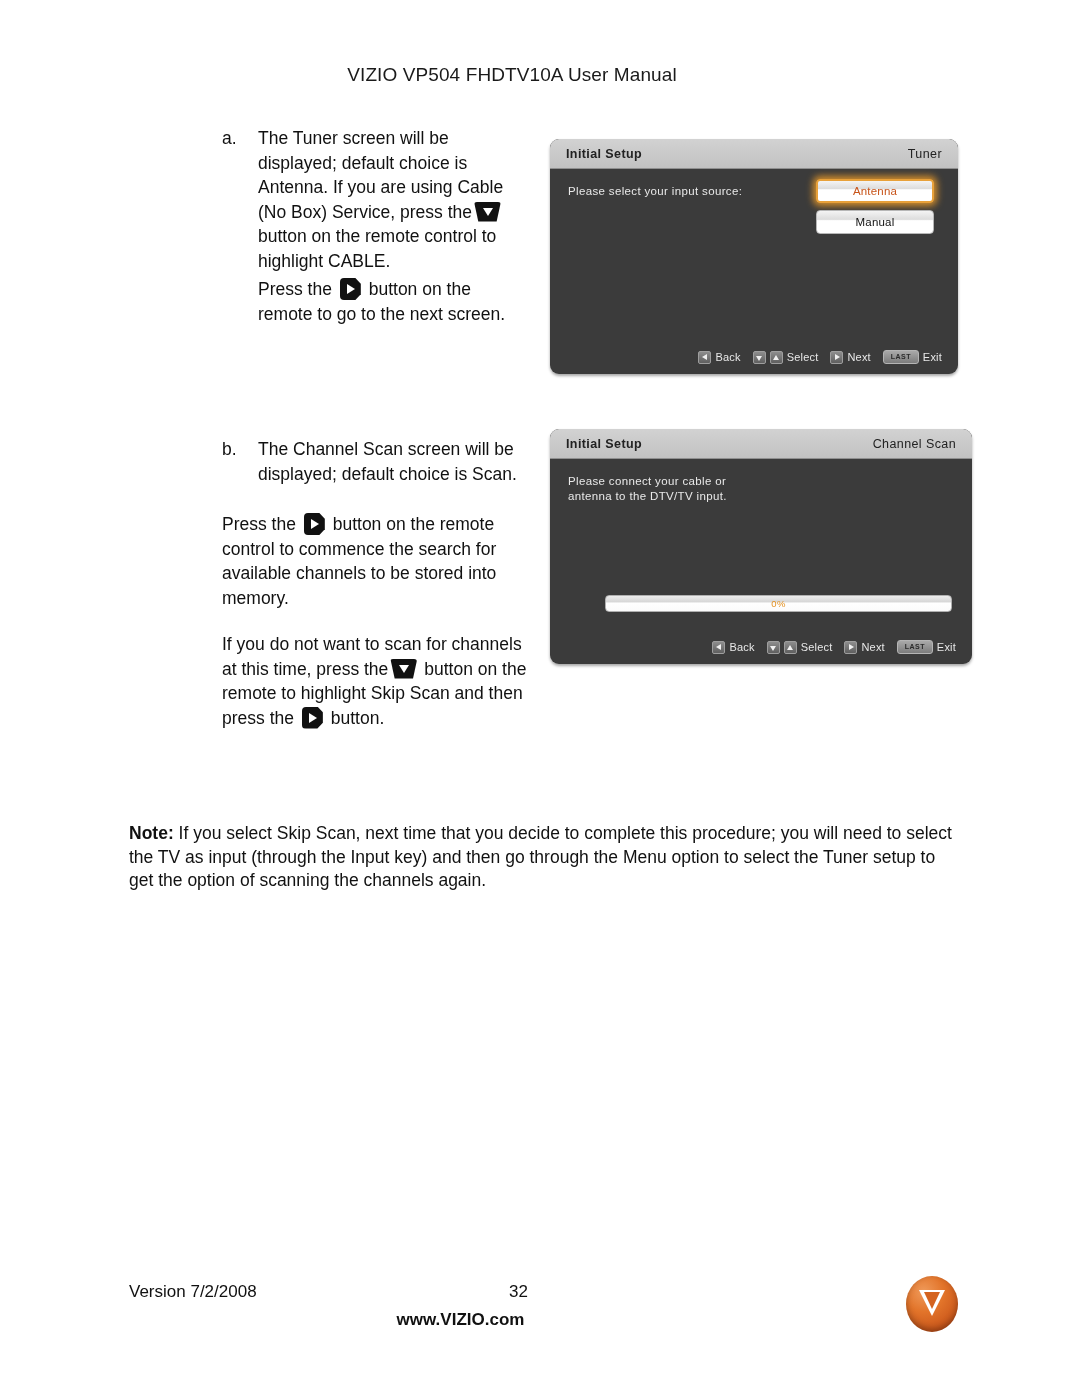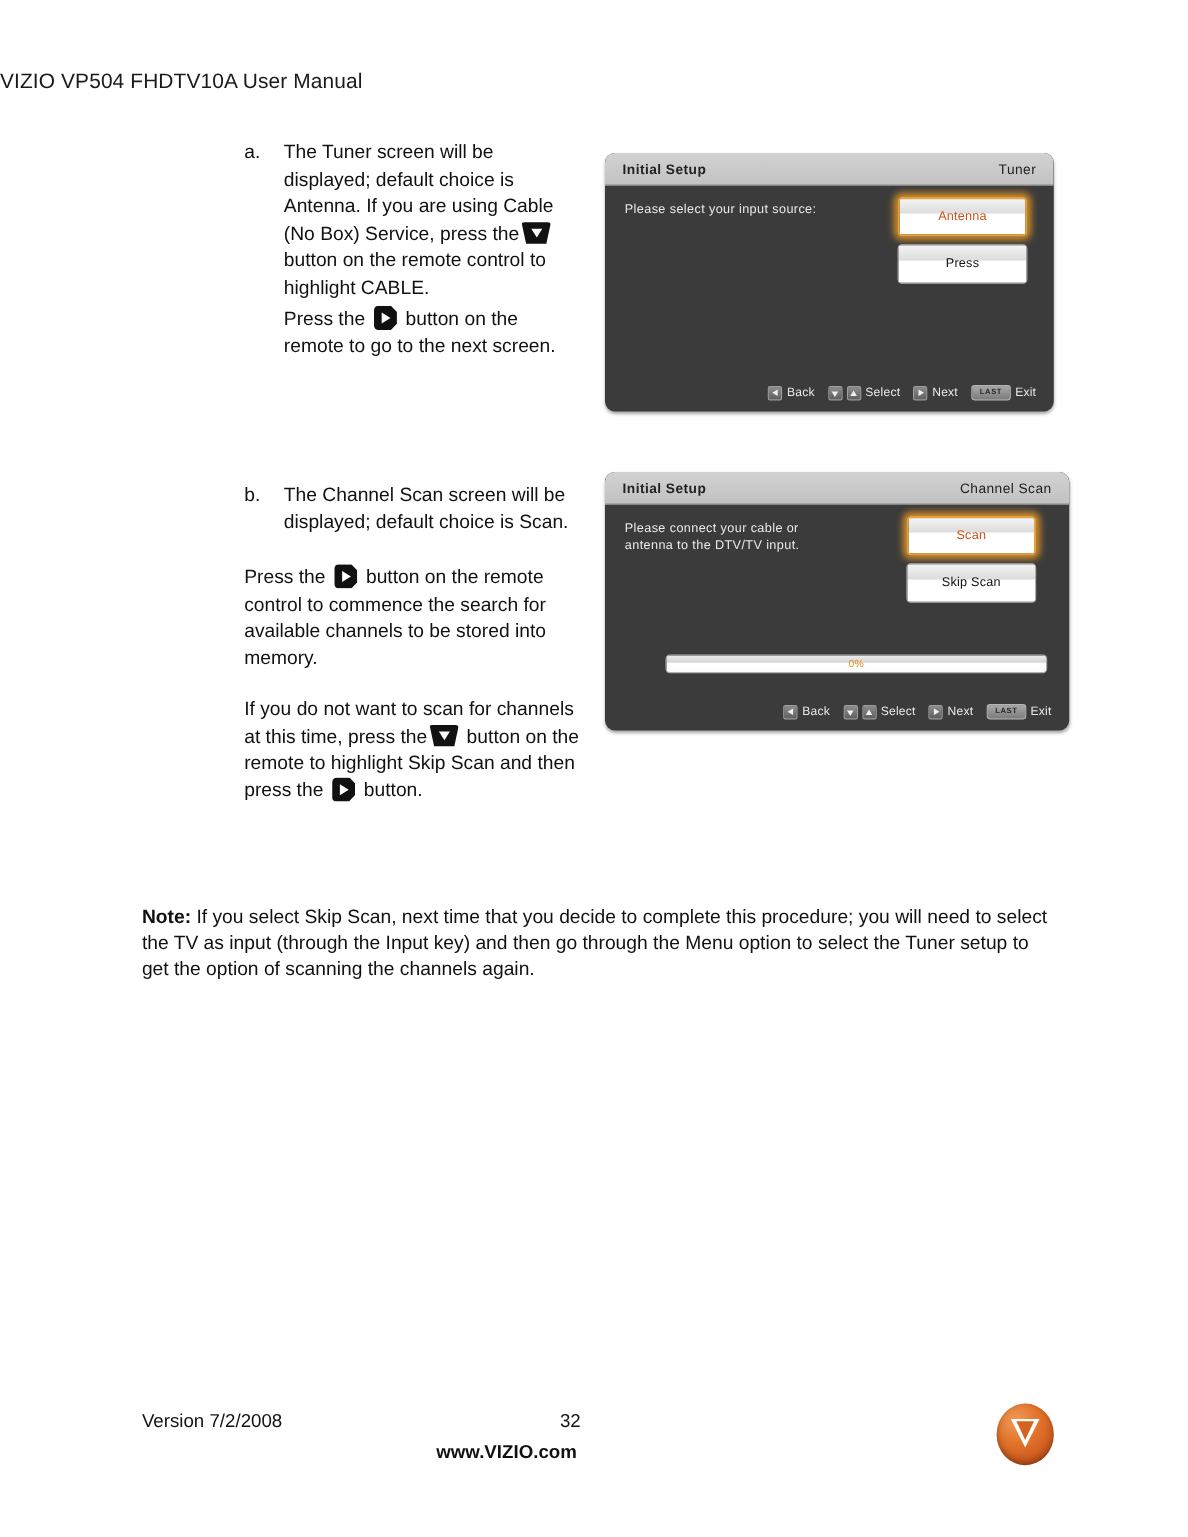--- a/index.html
+++ b/index.html
@@ -15,20 +15,21 @@
     color: #000000;
     overflow: hidden;
   }
 
   
   .page-header {
     position: absolute;
     top: 64px;
     left: 0;
     width: 1024px;
+    text-align: center;
     font-size: 19px;
     letter-spacing: 0.1px;
     color: #1a1a1a;
   }
 
   
   .instr {
     position: absolute;
     font-size: 17.5px;
     line-height: 24.5px;
@@ -136,21 +137,21 @@
 
   .osd-choices {
     position: absolute;
     right: 24px;
     top: 10px;
     width: 118px;
   }
   .osd-2 .osd-choices { right: 30px; }
 
   .osd-btn {
-    height: 36px;
+    height: 24px;
     border-radius: 4px;
     background: linear-gradient(#f4f4f4 0%, #dddddd 38%, #ffffff 44%, #ffffff 100%);
     color: #111;
     font-size: 11.5px;
     display: flex;
     align-items: center;
     justify-content: center;
     box-sizing: border-box;
     border: 1px solid #b7b7b7;
     margin-bottom: 7px;
@@ -314,21 +315,21 @@
 
 <div class="osd osd-1">
   <div class="osd-titlebar">
     <div class="osd-title-left">Initial Setup</div>
     <div class="osd-title-right">Tuner</div>
   </div>
   <div class="osd-body">
     <div class="osd-prompt">Please select your input source:</div>
     <div class="osd-choices">
       <div class="osd-btn selected">Antenna</div>
-      <div class="osd-btn">Press</div>
+      <div class="osd-btn">Manual</div>
     </div>
     <div class="osd-navbar">
       <div class="nav-item">
         <span class="minikey mk-left"></span>
         <span class="nav-label">Back</span>
       </div>
       <div class="nav-item">
         <span class="minikey mk-down"></span>
         <span class="minikey mk-up"></span>
         <span class="nav-label">Select</span>
@@ -363,24 +364,20 @@
 <div class="osd osd-2">
   <div class="osd-titlebar">
     <div class="osd-title-left">Initial Setup</div>
     <div class="osd-title-right">Channel Scan</div>
   </div>
   <div class="osd-body">
     <div class="osd-prompt">
       <div>Please connect your cable or</div>
       <div>antenna to the DTV/TV input.</div>
     </div>
-    <div class="osd-choices">
-      <div class="osd-btn selected">Scan</div>
-      <div class="osd-btn">Skip Scan</div>
-    </div>
     <div class="osd-progress">
       <span class="osd-progress-label">0%</span>
     </div>
     <div class="osd-navbar">
       <div class="nav-item">
         <span class="minikey mk-left"></span>
         <span class="nav-label">Back</span>
       </div>
       <div class="nav-item">
         <span class="minikey mk-down"></span>

